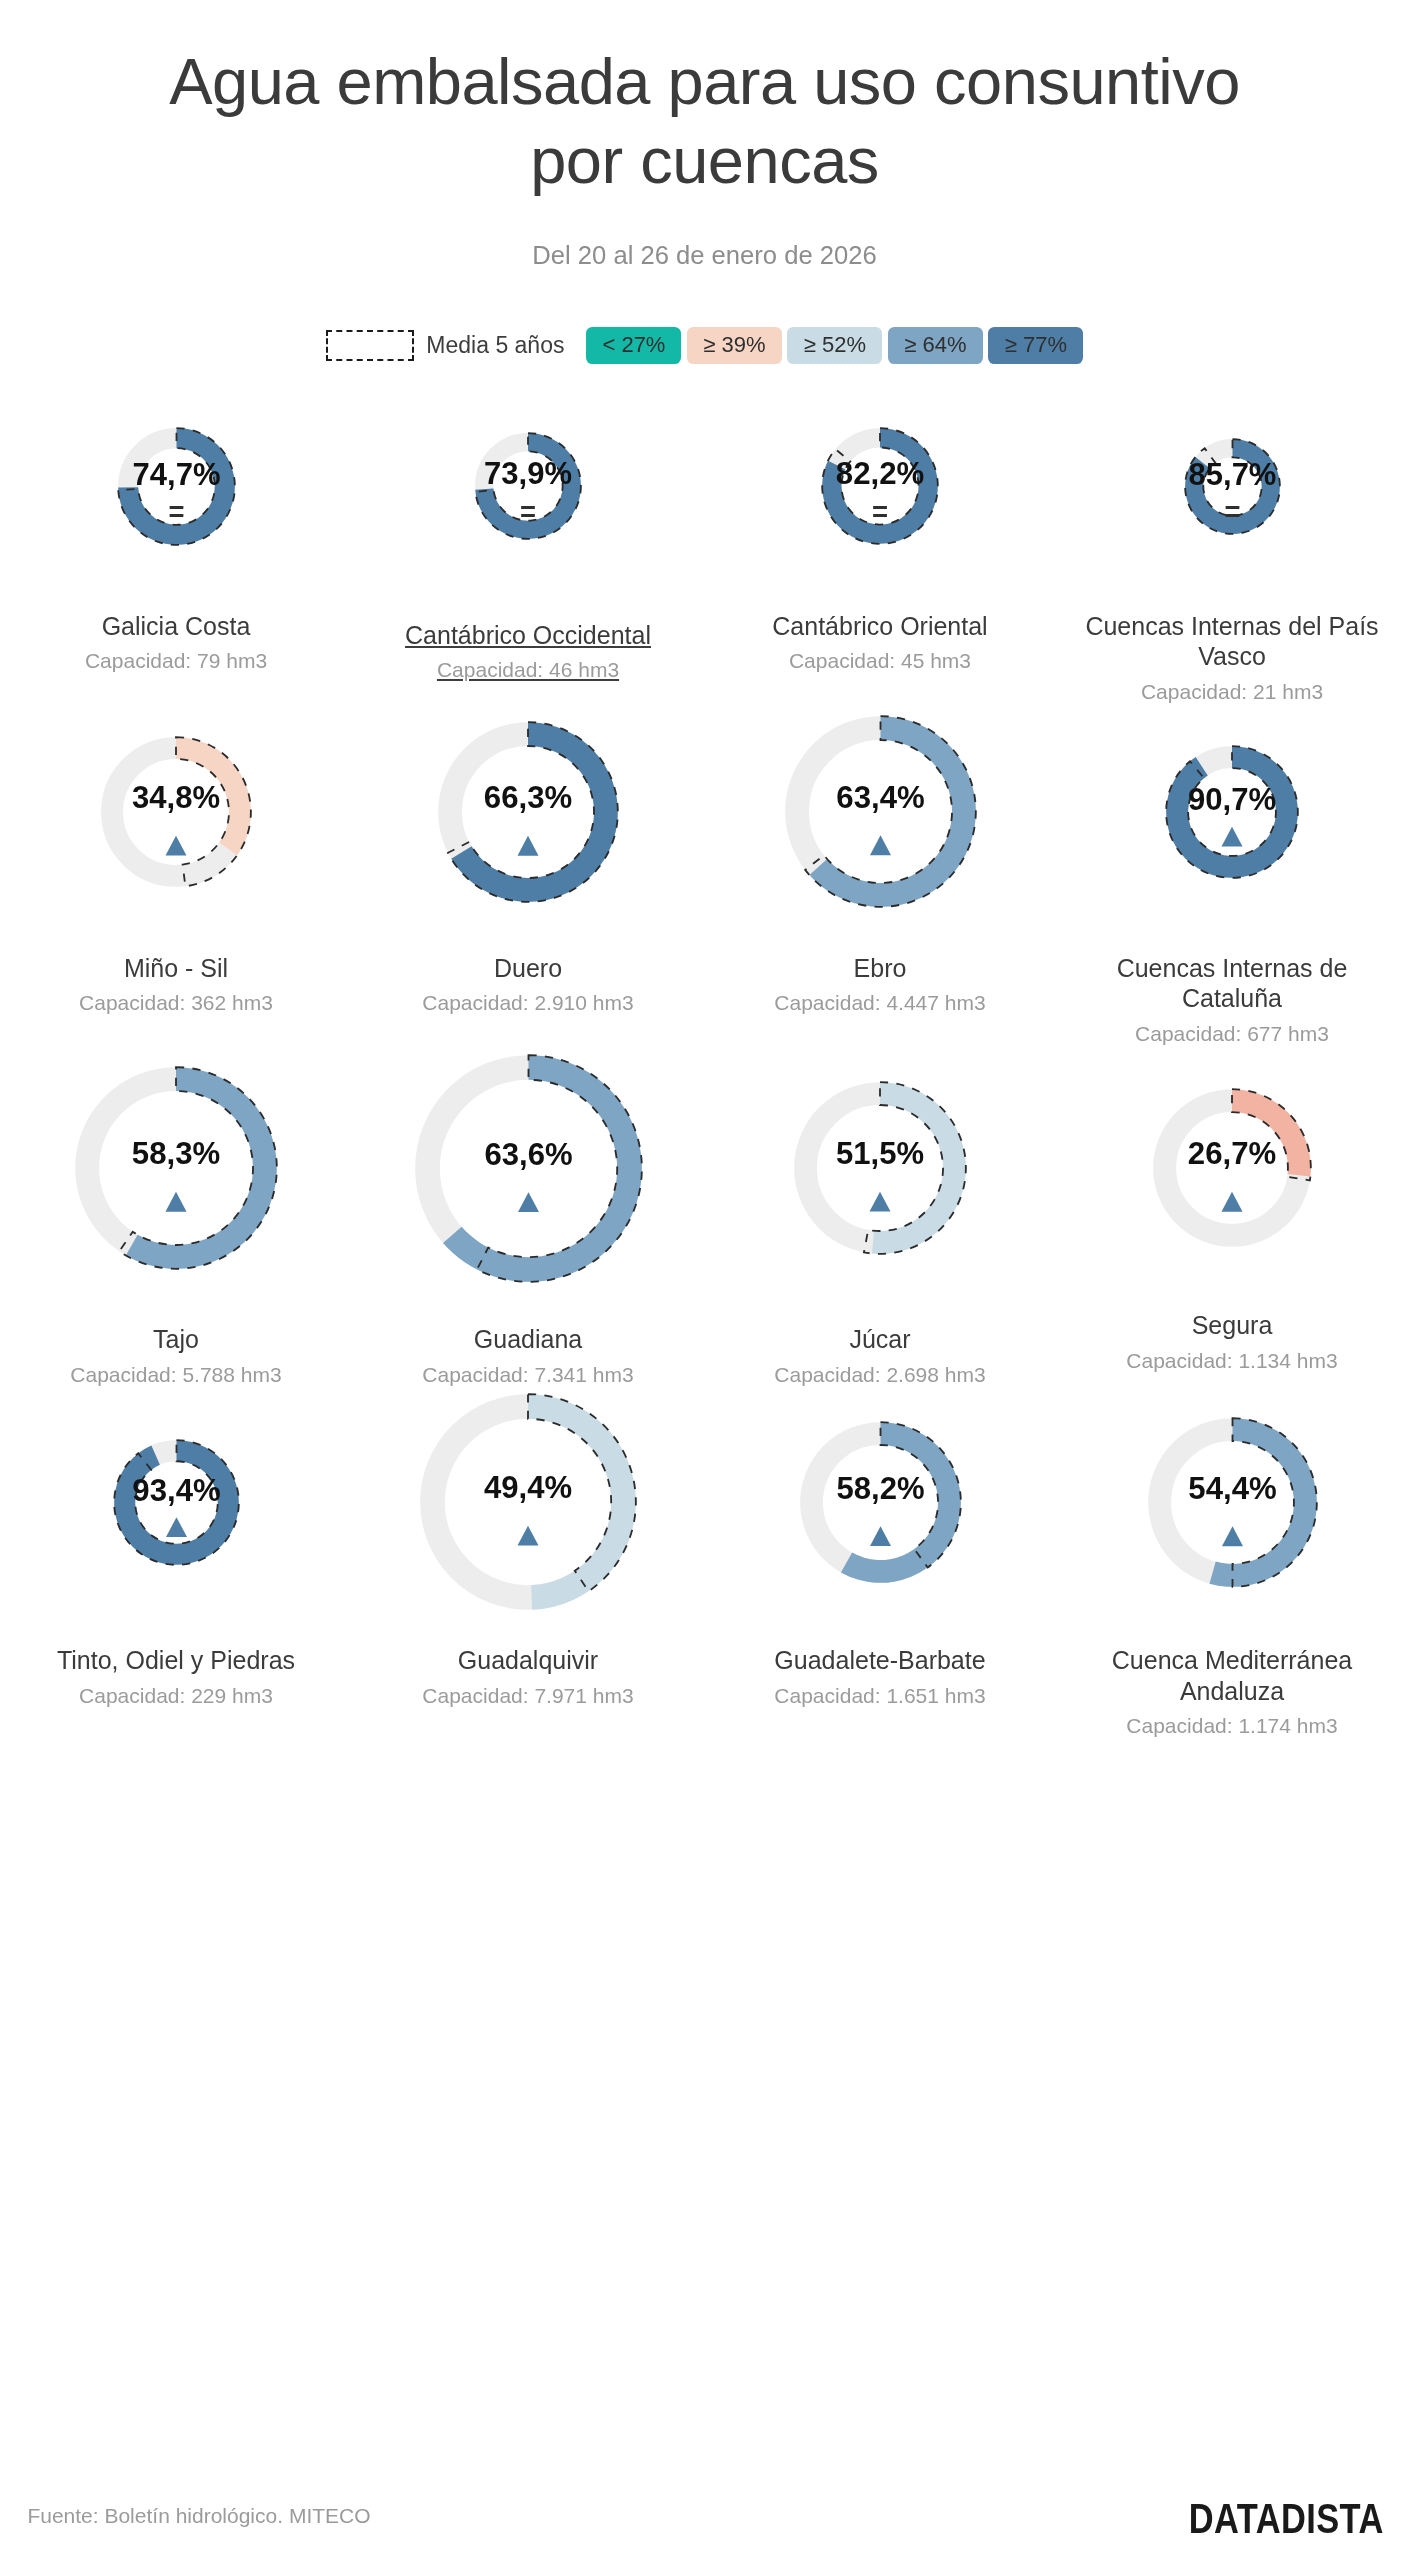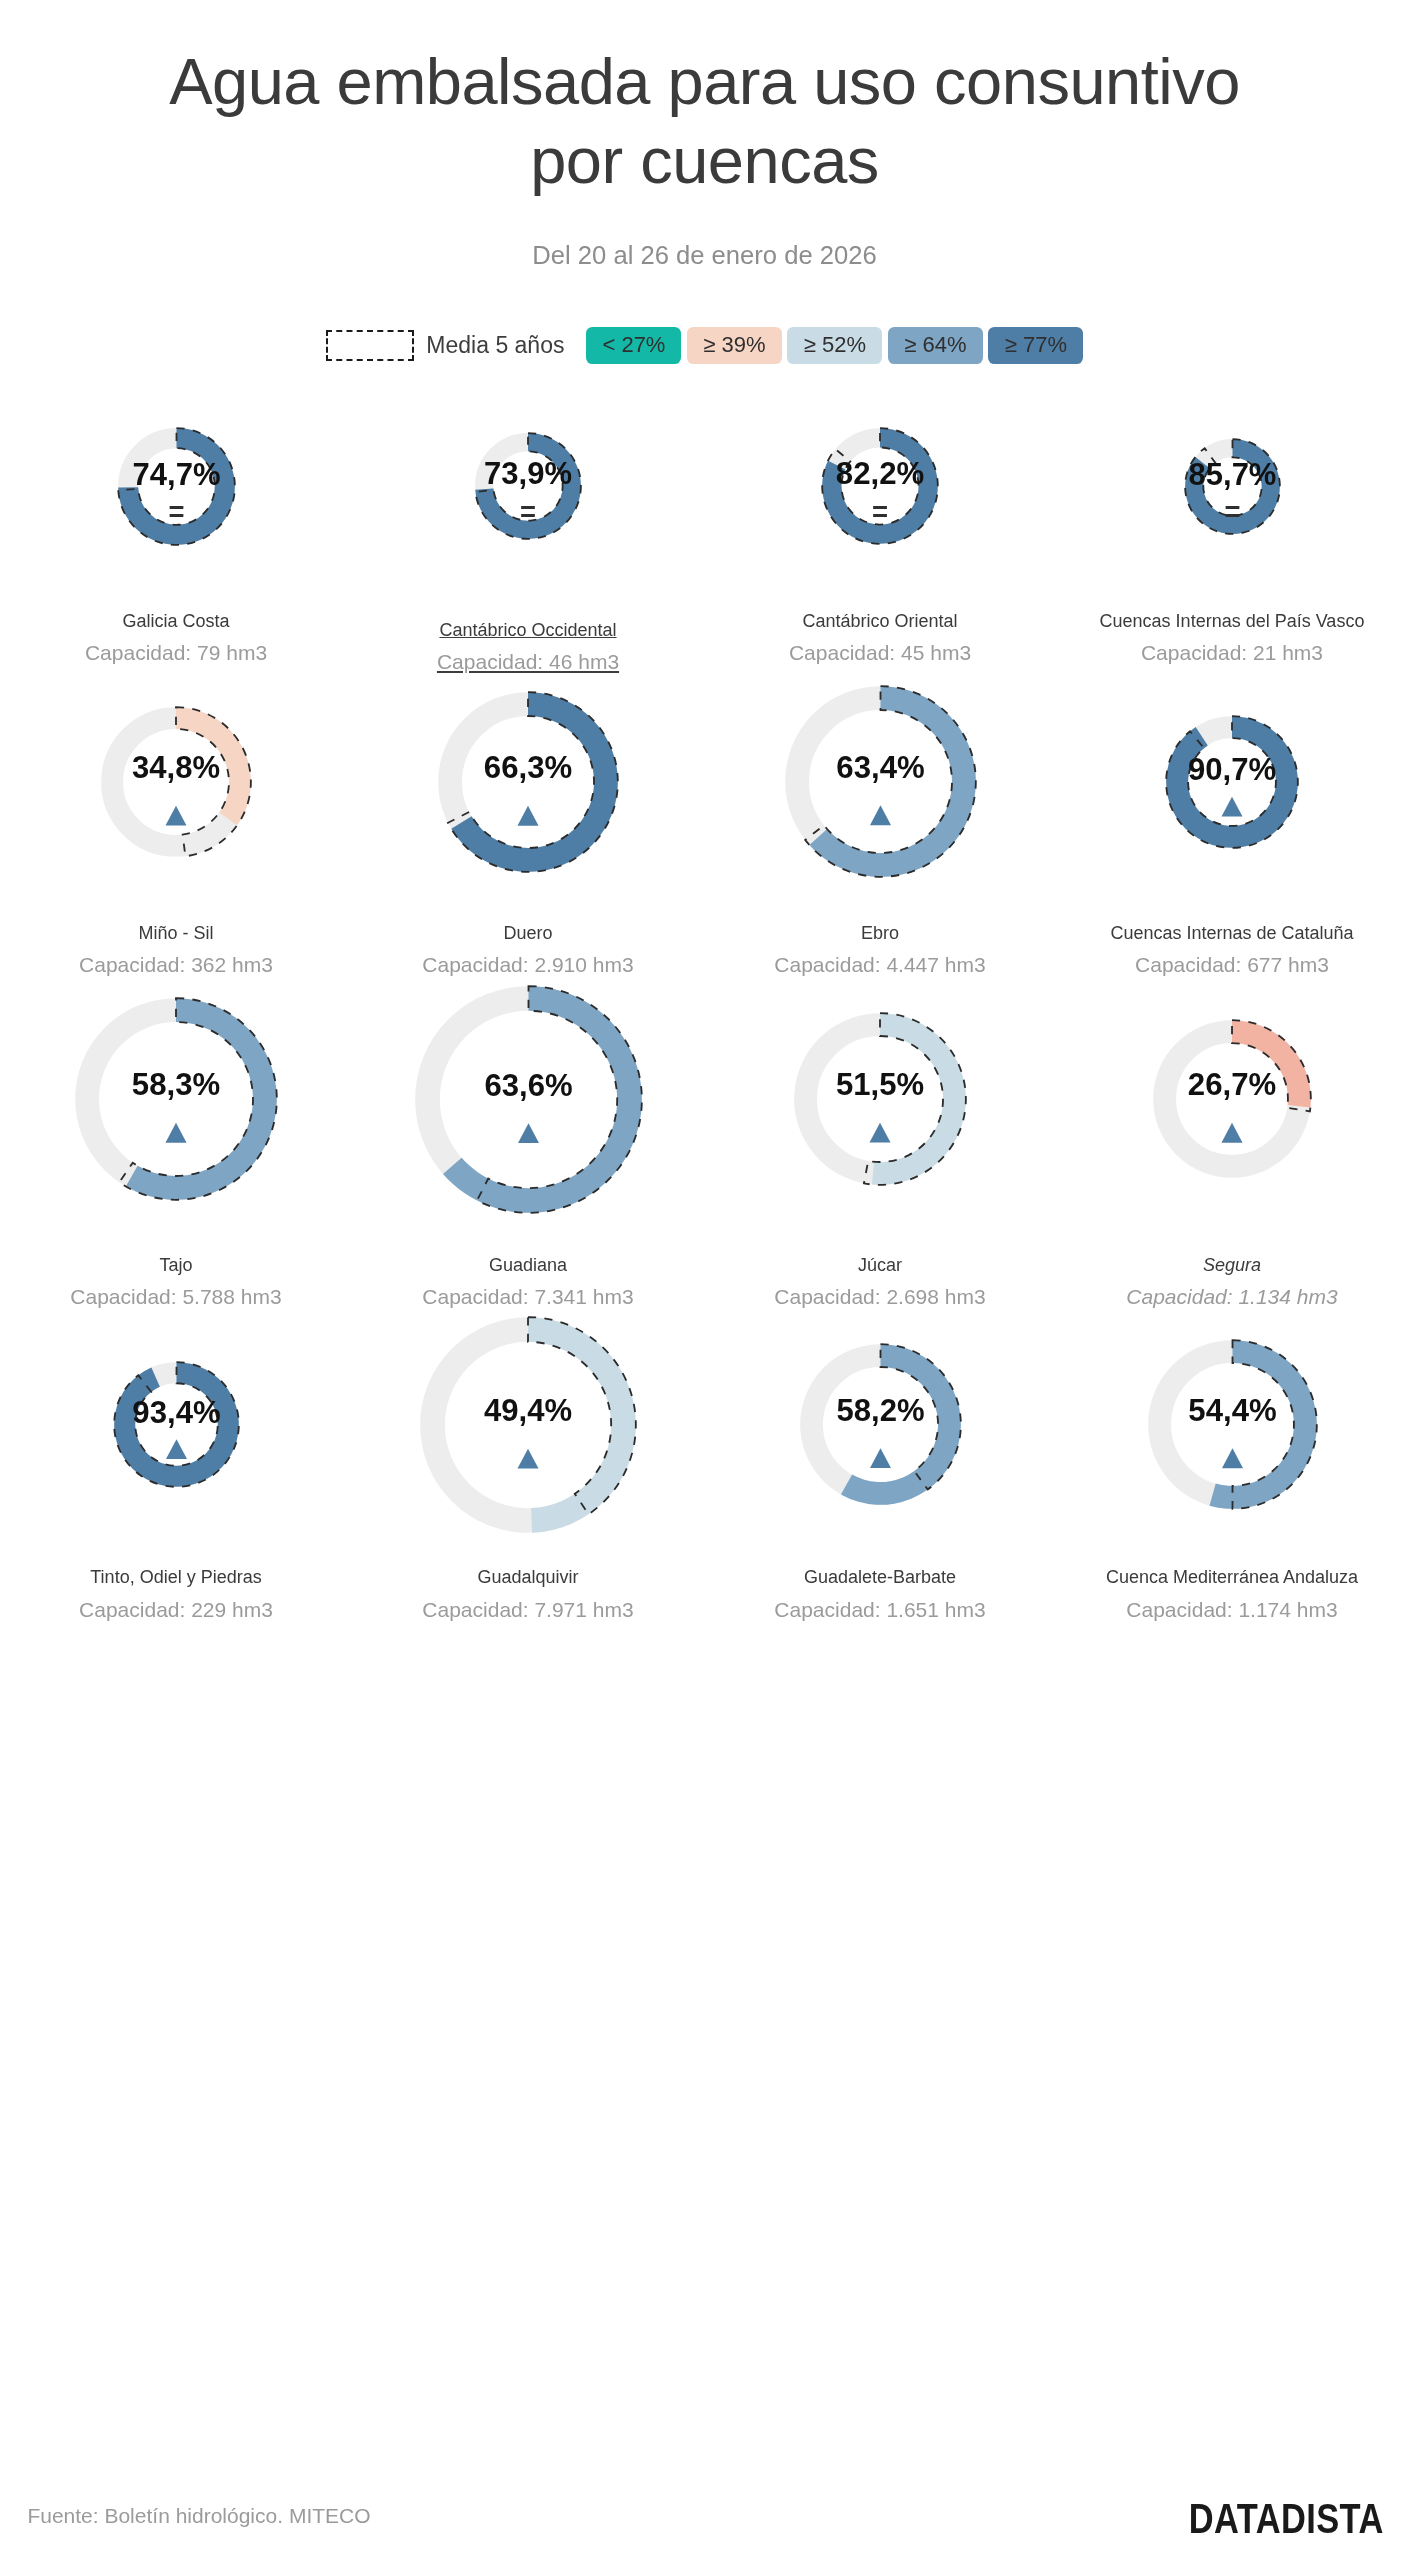--- a/index.html
+++ b/index.html
@@ -29,21 +29,21 @@
     justify-content:center;font-size:22px;color:#2f2f2f;padding:0 7.3px;box-sizing:border-box;
   }
   .grid{position:relative;margin-top:31px;}
   .row{display:flex;}
   .cell{
     width:352px;display:flex;flex-direction:column;align-items:center;
   }
   .donut-area{display:flex;align-items:center;justify-content:center;}
   .labels{display:flex;flex-direction:column;align-items:center;}
   .cuenca-name{
-    font-size:18px;color:#3b3b3b;text-align:center;line-height:1.22;max-width:302px;
+    font-size:25px;color:#3b3b3b;text-align:center;line-height:1.22;max-width:302px;
   }
   .cuenca-cap{
     font-size:21px;color:#9b9b9b;text-align:center;margin-top:8.2px;
   }
   .pct{
     font-size:34px;font-weight:700;fill:#111;
   }
   .eq{font-size:30px;font-weight:700;fill:#2f2f2f;}
   .footer{
     position:absolute;left:0;right:0;bottom:0;height:137px;
@@ -261,21 +261,21 @@
       <div class="cell">
         <div class="donut-area" style="height: 245px;">
           <svg width="176" height="176" viewBox="0 0 192 192">
             <circle cx="96" cy="96" r="73.5" fill="none" stroke="#ededed" stroke-width="25"></circle>
             <path d="M 96 10 A 86 86 0 0 1 181.5098679741419 105.16855926767235 L 156.65234821421694 102.50328041079085 A 61 61 0 0 0 96 35 Z" fill="#f2b3a3"></path>
             <path d="M 96 10 A 86 86 0 0 1 180.94119729118182 109.45336399345987 L 156.2489887763034 105.54250236745409 A 61 61 0 0 0 96 35 Z" fill="none" stroke="#2b2b2b" stroke-width="2" stroke-dasharray="9 9"></path>
             <text x="96" y="92" text-anchor="middle" class="pct">26,7%</text>
             <path d="M 96 122 L 107.48 143.7 L 84.52 143.7 Z" fill="#4e7ea5"></path>
           </svg>
         </div>
-        <div class="labels" style="margin-top: 33px; font-style: italic;">
+        <div class="labels" style="margin-top: 19px;">
           <div class="cuenca-name">Segura</div>
           <div class="cuenca-cap">Capacidad: 1.134 hm3</div>
         </div>
       </div>
     </div>
     <div class="row">
       <div class="cell">
         <div class="donut-area" style="height: 231px;">
           <svg width="143" height="143" viewBox="0 0 156 156">
             <circle cx="78" cy="78" r="56.5" fill="none" stroke="#ededed" stroke-width="23"></circle>

